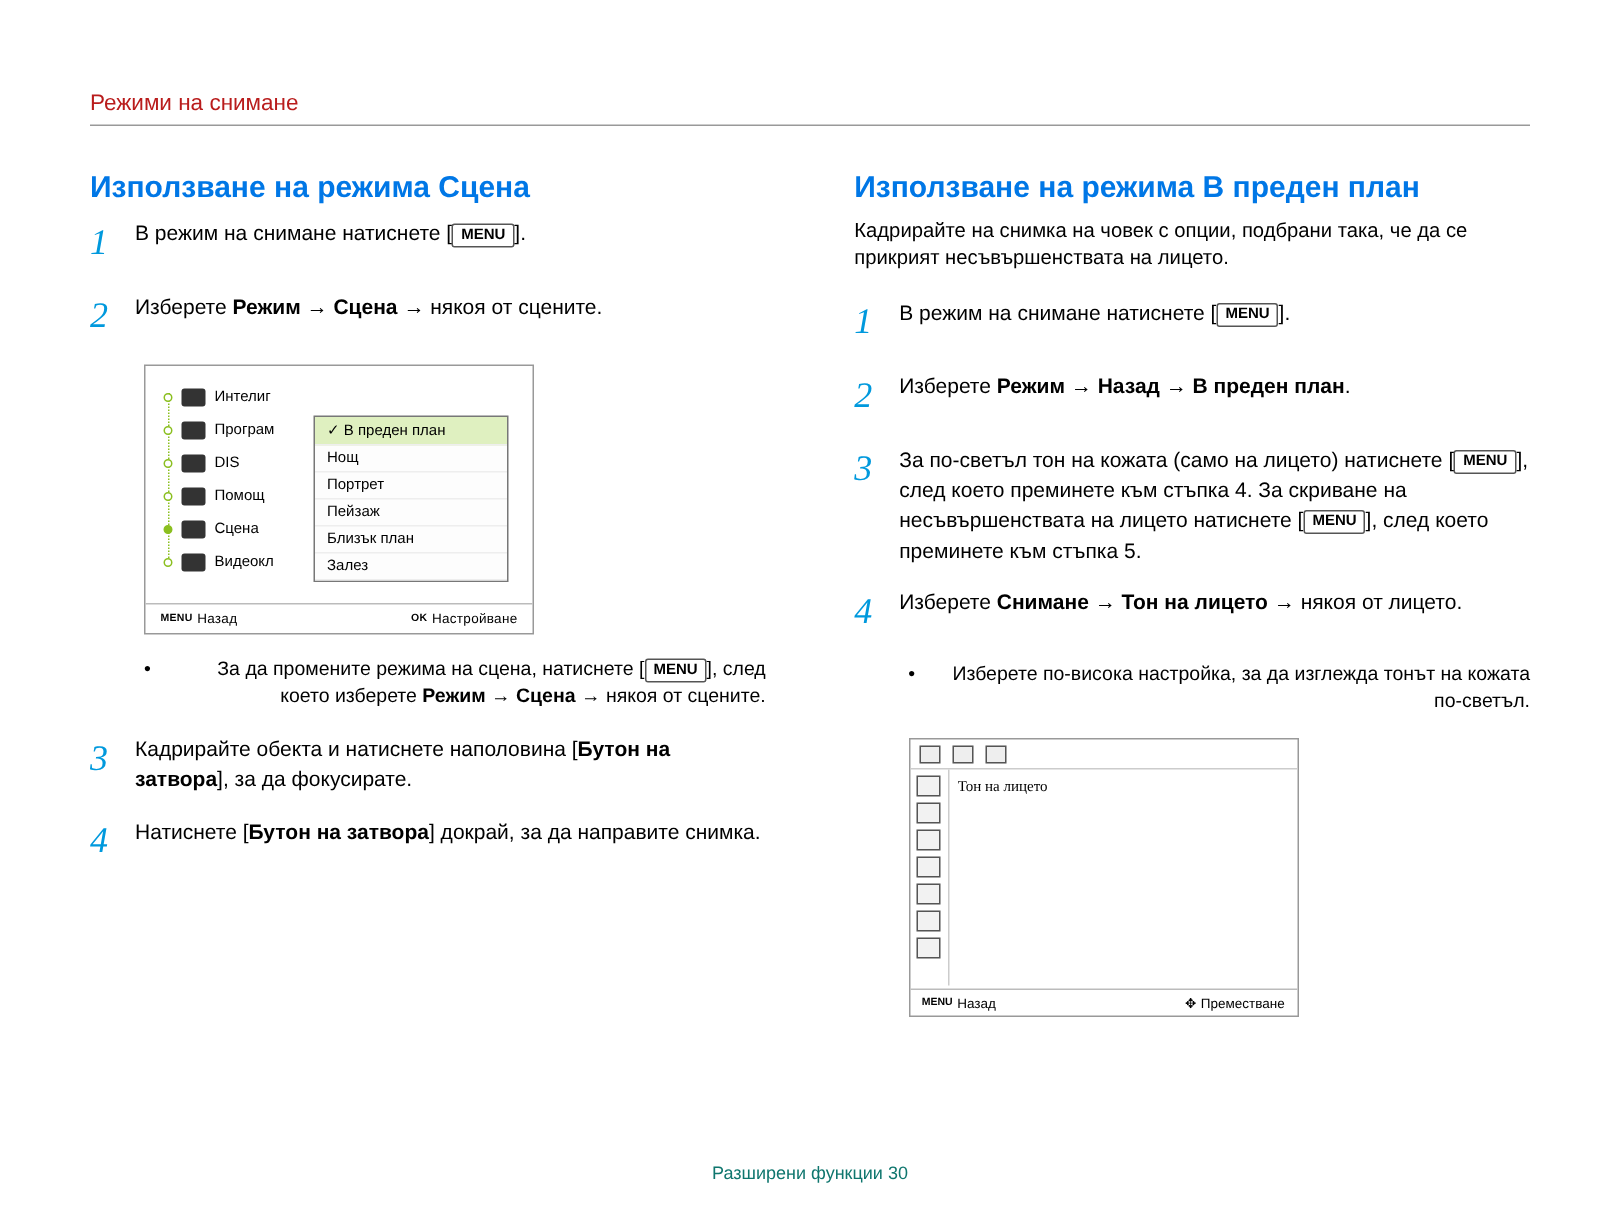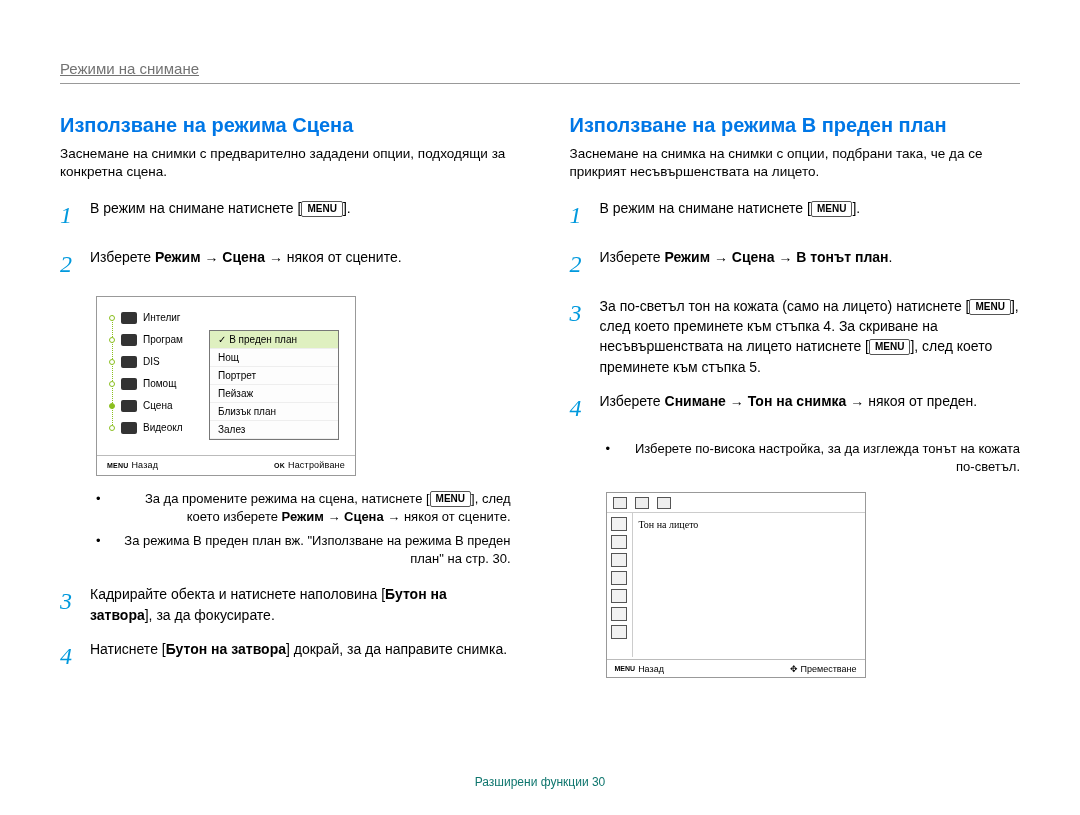--- a/index.html
+++ b/index.html
@@ -13,22 +13,21 @@
     padding: 60px 60px 0 60px;
     position: relative;
   }
   .header-line {
     border-bottom: 1px solid #999;
     padding-bottom: 6px;
     margin-bottom: 26px;
   }
   .breadcrumb {
     font-size: 15px;
-    color: #737373;
-    text-decoration: underline;
+    color: #b91c1c;
   }
   .columns {
     display: flex;
     gap: 59px;
   }
   .col { flex: 1; }
   .h2 {
     color: #0077e6;
     font-size: 20px;
     font-weight: bold;
@@ -245,21 +244,20 @@
 <body>
 
 <div class="header-line">
   <div class="breadcrumb">Режими на снимане</div>
 </div>
 
 <div class="columns">
 
   <div class="col">
     <div class="h2">Използване на режима Сцена</div>
-    <div class="intro">Заснемане на снимки с предварително зададени опции, подходящи за конкретна сцена.</div>
 
     <div class="step">
       <div class="step-num">1</div>
       <div>
         <span>В режим на снимане натиснете [</span><span class="menu-btn">MENU</span><span>].</span>
       </div>
     </div>
 
     <div class="step">
       <div class="step-num">2</div>
@@ -317,69 +315,66 @@
         <span>Настройване</span>
       </div>
     </div>
 
     <div class="bullets">
       <div class="bl">
         <div>
           <span>За да промените режима на сцена, натиснете [</span><span class="menu-btn">MENU</span><span>], след което изберете </span><b>Режим → Сцена</b><span> → някоя от сцените.</span>
         </div>
       </div>
-      <div class="bl">
-        <div>За режима В преден план вж. "Използване на режима В преден план" на стр. 30.</div>
-      </div>
     </div>
 
     <div class="step">
       <div class="step-num">3</div>
       <div>
         <span>Кадрирайте обекта и натиснете наполовина [</span><b>Бутон на затвора</b><span>], за да фокусирате.</span>
       </div>
     </div>
 
     <div class="step">
       <div class="step-num">4</div>
       <div>
         <span>Натиснете [</span><b>Бутон на затвора</b><span>] докрай, за да направите снимка.</span>
       </div>
     </div>
   </div>
 
   <div class="col">
     <div class="h2">Използване на режима В преден план</div>
-    <div class="intro">Заснемане на снимка на снимки с опции, подбрани така, че да се прикрият несъвършенствата на лицето.</div>
+    <div class="intro">Кадрирайте на снимка на човек с опции, подбрани така, че да се прикрият несъвършенствата на лицето.</div>
 
     <div class="step">
       <div class="step-num">1</div>
       <div>
         <span>В режим на снимане натиснете [</span><span class="menu-btn">MENU</span><span>].</span>
       </div>
     </div>
 
     <div class="step">
       <div class="step-num">2</div>
       <div>
-        <span>Изберете </span><b>Режим → Сцена → В тонът план</b><span>.</span>
+        <span>Изберете </span><b>Режим → Назад → В преден план</b><span>.</span>
       </div>
     </div>
 
     <div class="step">
       <div class="step-num">3</div>
       <div>
         <span>За по-светъл тон на кожата (само на лицето) натиснете [</span><span class="menu-btn">MENU</span><span>], след което преминете към стъпка 4. За скриване на несъвършенствата на лицето натиснете [</span><span class="menu-btn">MENU</span><span>], след което преминете към стъпка 5.</span>
       </div>
     </div>
 
     <div class="step">
       <div class="step-num">4</div>
       <div>
-        <span>Изберете </span><b>Снимане → Тон на снимка</b><span> → някоя от преден.</span>
+        <span>Изберете </span><b>Снимане → Тон на лицето</b><span> → някоя от лицето.</span>
       </div>
     </div>
 
     <div class="bullets">
       <div class="bl">
         <div>Изберете по-висока настройка, за да изглежда тонът на кожата по-светъл.</div>
       </div>
     </div>
 
     <div class="device-shot2">

